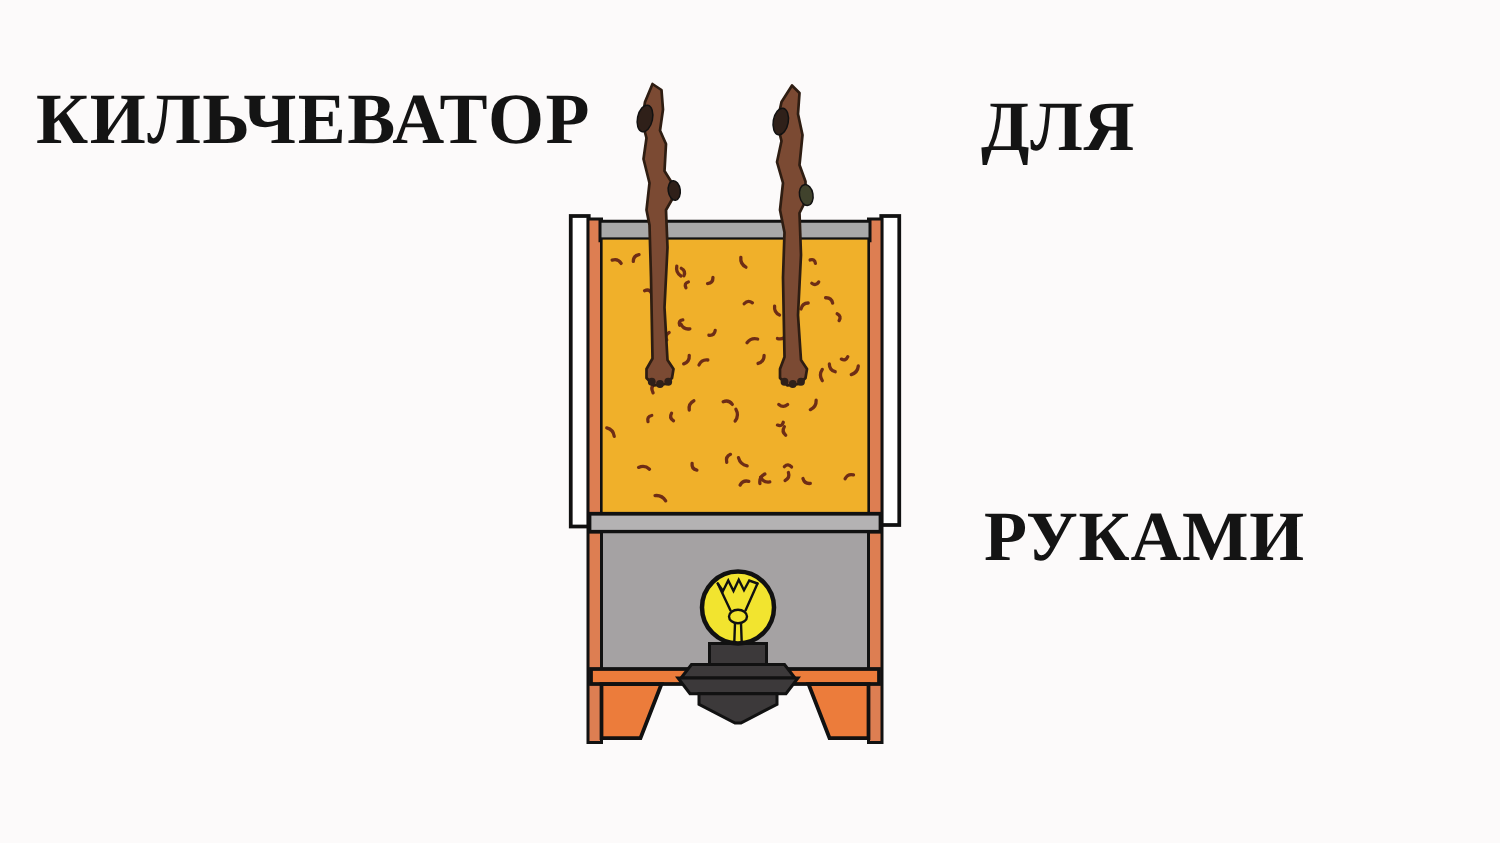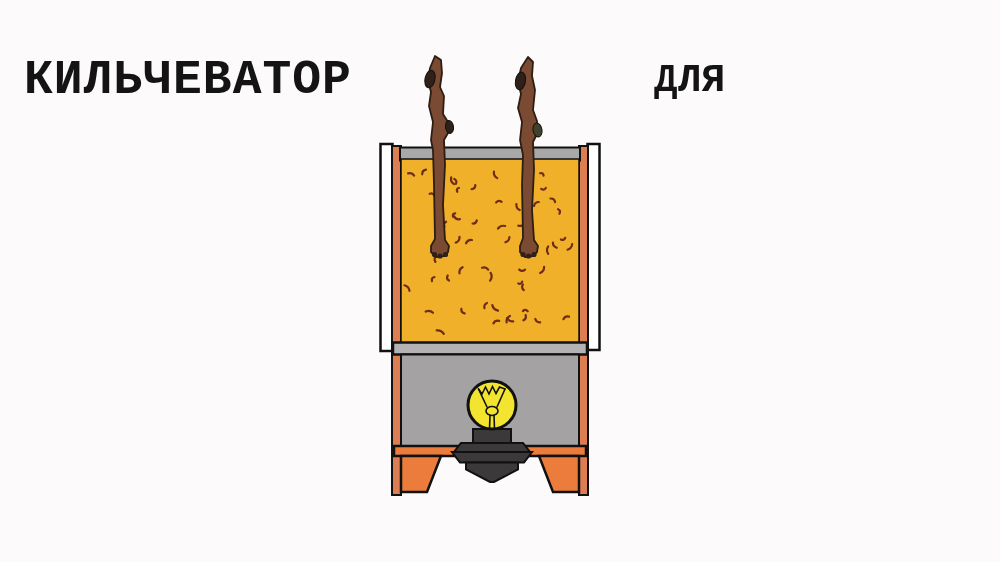--- a/index.html
+++ b/index.html
@@ -8,27 +8,27 @@
     background: #fcfafa;
     width: 1000px;
     height: 562px;
     overflow: hidden;
   }
   .stage {
     position: relative;
     width: 1000px;
     height: 470px;
     background: #fcfafa;
-    font-family: Liberation Mono, monospace;
+    font-family: Liberation Serif, serif;
   }
   .label {
     position: absolute;
     font-weight: 700;
     color: #141414;
-    font-size: 39px;
+    font-size: 47px;
     line-height: 1;
     white-space: nowrap;
     letter-spacing: 0.5px;
   }
   .label.title-main { left: 24px; top: 56px; font-size: 48px; letter-spacing: 1px; }
   .label.for-word   { left: 654px; top: 62px; }
   .label.grapes-word{ left: 645px; top: 145px; }
   .label.own-word   { left: 103px; top: 347px; }
   .label.hands-word { left: 656px; top: 335px; }
   svg.diagram {
@@ -154,14 +154,15 @@
       <ellipse cx="520.5" cy="81" rx="5" ry="9" transform="rotate(10 520.5 81)" stroke="#111111" stroke-width="1" fill="#2f2019"></ellipse>
       <ellipse cx="537.5" cy="130" rx="4.5" ry="7" transform="rotate(-10 537.5 130)" stroke="#111111" stroke-width="1" fill="#40422c"></ellipse>
       <circle cx="523" cy="254.5" r="2.6" fill="#2f2019"></circle>
       <circle cx="528.5" cy="256" r="2.6" fill="#2f2019"></circle>
       <circle cx="534" cy="254.5" r="2.6" fill="#2f2019"></circle>
     </g>
   </svg>
 
   <div class="label title-main">КИЛЬЧЕВАТОР</div>
   <div class="label for-word">ДЛЯ</div>
+  <div class="label hands-word">РУКАМИ</div>
 
 </div>
 
 </body></html>

